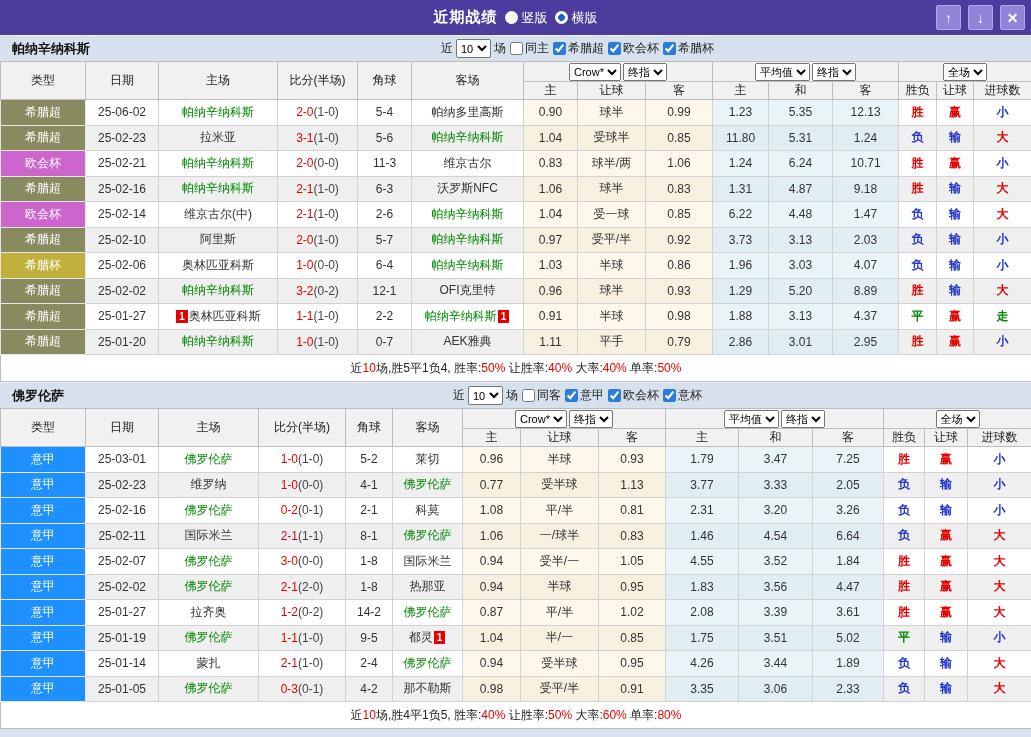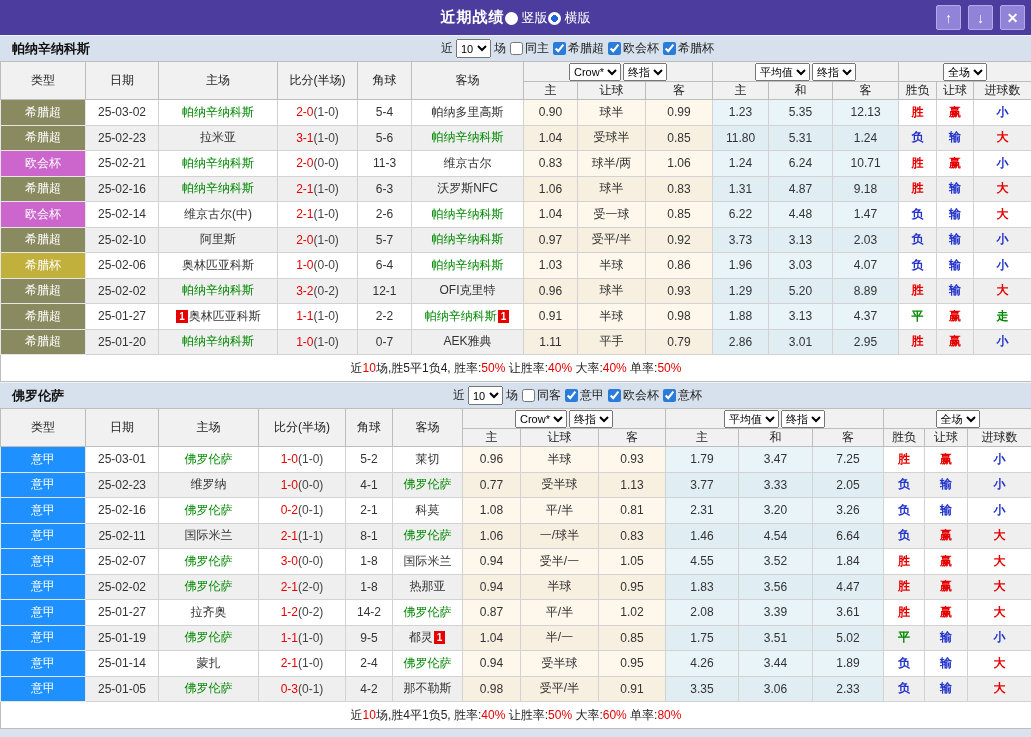--- a/index.html
+++ b/index.html
@@ -1,21 +1,21 @@
 <!DOCTYPE html>
 <html><head>
 <meta charset="utf-8">
 <style>
   * { box-sizing: border-box; }
   body { margin:0; background:#d9e3ef; font-family:"Liberation Sans","DejaVu Sans",sans-serif; }
   .window { width:1031px; }
 
   
   .titlebar { height:35px; background:#4c3c9d; position:relative; display:flex; align-items:center; color:#fff; }
-  .title-group { margin:0 auto; display:flex; align-items:flex-end; font-size:13px; }
+  .title-group { margin:0 auto; display:flex; align-items:center; gap:7px; font-size:13px; }
   .win-title { font-weight:bold; font-size:15px; letter-spacing:1px; }
   .radio { width:13px; height:13px; border-radius:50%; background:#fff; display:inline-block; cursor:pointer; }
   .radio.sel { background:radial-gradient(circle,#1a66d9 0 3.5px,#fff 3.5px); }
   .radio-label { display:flex; align-items:center; gap:4px; }
   .tb-buttons { position:absolute; right:6px; top:5px; display:flex; gap:7px; }
   .tb-btn { width:25px; height:25px; background:#9184d8; border:1px solid #b4a9e6; color:#fff;
             font-weight:bold; font-size:14px; line-height:22px; text-align:center; border-radius:2px; padding:0; cursor:pointer; }
 
   
   .teamrow { height:26px; background:#d7e1ed; position:relative; display:flex; align-items:center; font-size:12px; color:#222; border-top:1px solid #eef3f9; }
@@ -135,21 +135,21 @@
               <th>和</th>
               <th>客</th>
               <th>胜负</th>
               <th>让球</th>
               <th>进球数</th>
             </tr>
           </thead>
           <tbody>
             <tr>
               <td class="type" style="background: rgb(138, 138, 97);">希腊超</td>
-              <td>25-03-02</td>
+              <td>25-06-02</td>
               <td><span class="tm">帕纳辛纳科斯</span></td>
               <td><span class="ft">2-0</span><span class="ht">(1-0)</span></td>
               <td>5-4</td>
               <td><span>帕纳多里高斯</span></td>
               <td class="crow">0.90</td>
               <td class="crow">球半</td>
               <td class="crow">0.99</td>
               <td class="avg">1.23</td>
               <td class="avg">5.35</td>
               <td class="avg">12.13</td>

